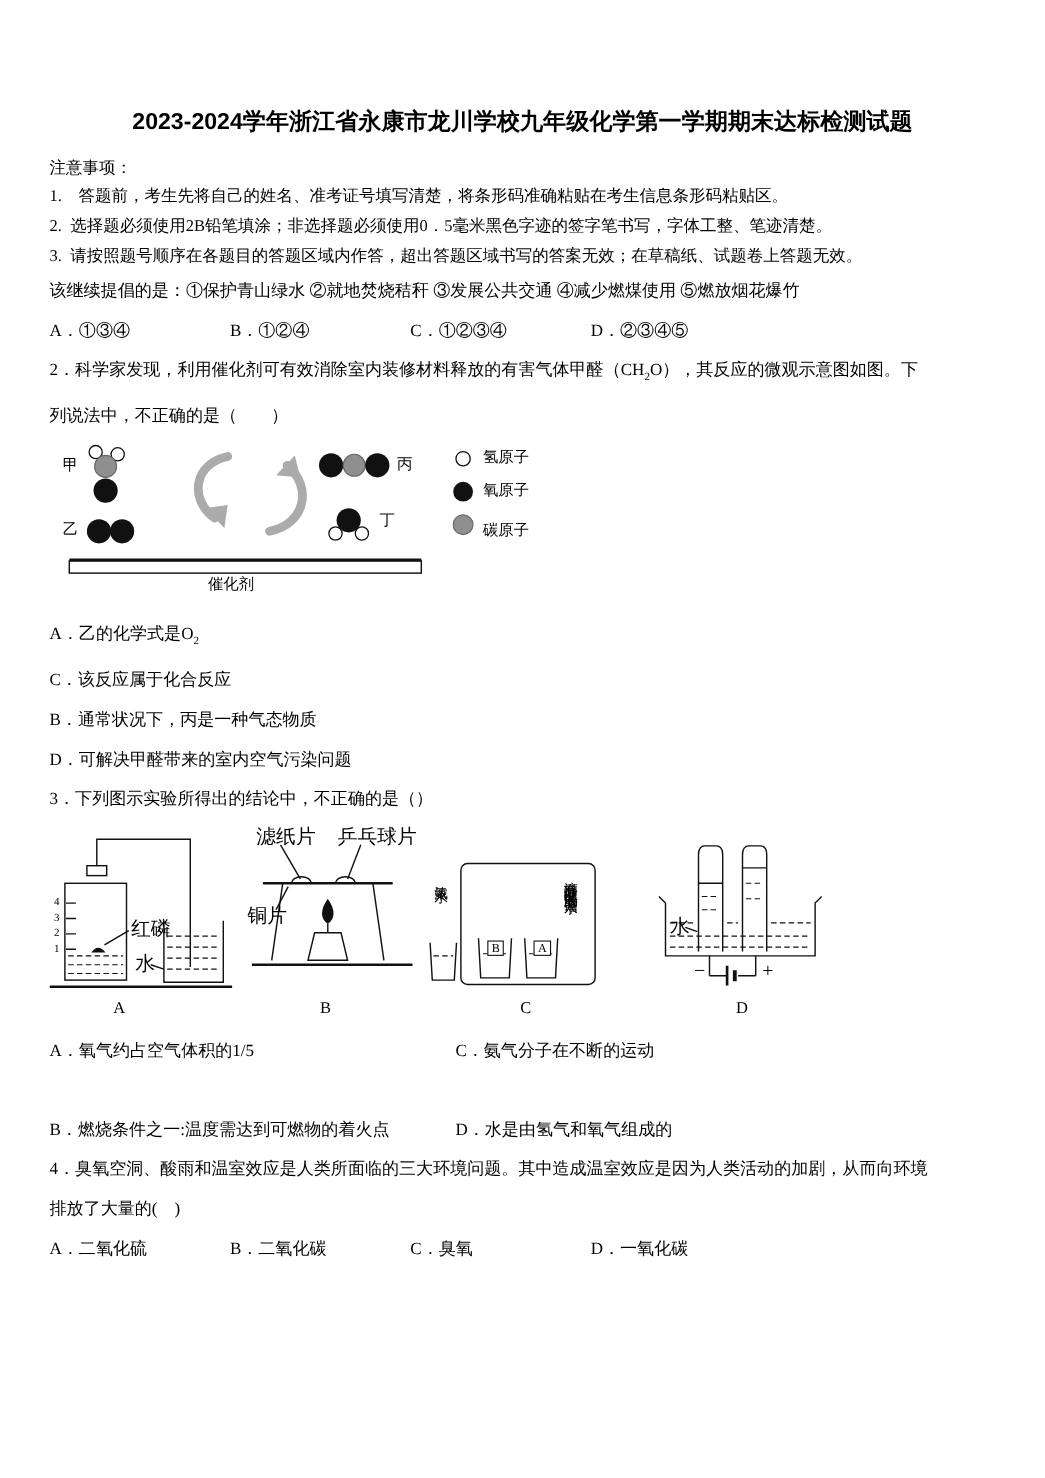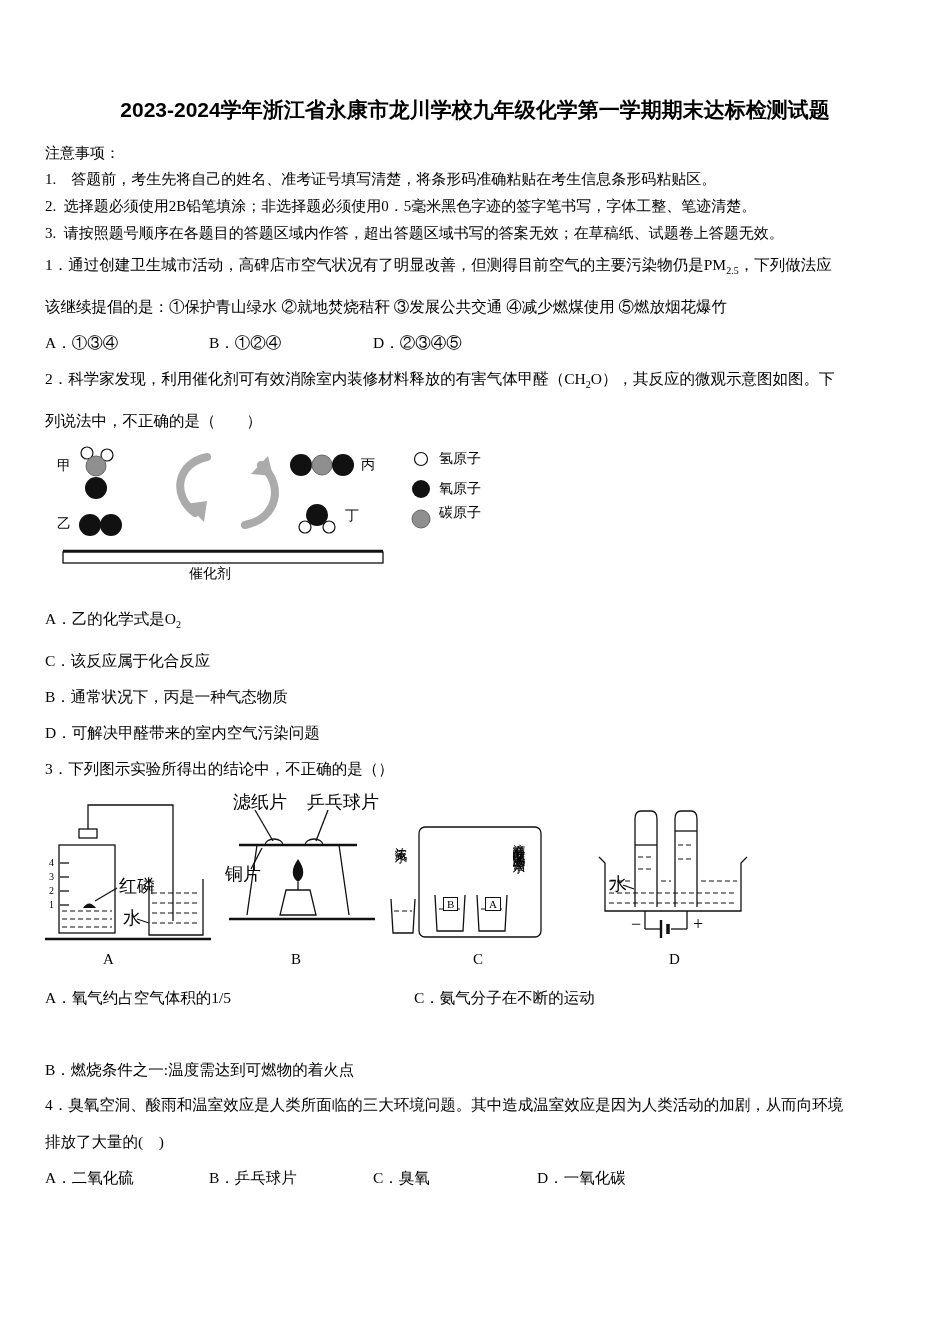--- a/index.html
+++ b/index.html
@@ -55,25 +55,25 @@
 
   <div class="notice">
     <div class="notice-heading">注意事项：</div>
     <div class="notice-item">1.    答题前，考生先将自己的姓名、准考证号填写清楚，将条形码准确粘贴在考生信息条形码粘贴区。</div>
     <div class="notice-item">2.  选择题必须使用2B铅笔填涂；非选择题必须使用0．5毫米黑色字迹的签字笔书写，字体工整、笔迹清楚。</div>
     <div class="notice-item">3.  请按照题号顺序在各题目的答题区域内作答，超出答题区域书写的答案无效；在草稿纸、试题卷上答题无效。</div>
   </div>
 
 
   <div class="question">
-    <div class="qtext"><span>1．通过创建卫生城市活动，高碑店市空气状况有了明显改善，但测得目前空气的主要污染物仍是PM</span><sub>2.5</sub><span>，下列做法应</span></div>
     <div class="qtext">该继续提倡的是：①保护青山绿水 ②就地焚烧秸秆 ③发展公共交通 ④减少燃煤使用 ⑤燃放烟花爆竹</div>
     <div class="options-4">
       <span>A．①③④</span>
       <span>B．①②④</span>
+      <span>C．①②③④</span>
       <span>D．②③④⑤</span>
     </div>
   </div>
 
   <div class="question">
     <div class="qtext"><span>2．科学家发现，利用催化剂可有效消除室内装修材料释放的有害气体甲醛（CH</span><sub>2</sub><span>O），其反应的微观示意图如图。下</span></div>
     <div class="qtext">列说法中，不正确的是（　　）</div>
 
     <div class="figure q2-figure">
       <svg class="dsvg" width="640" height="152" viewBox="0 0 640 152">
@@ -125,21 +125,21 @@
           <circle cx="372" cy="76" r="9" class="atom-c"></circle>
         </g>
       </svg>
       <span class="dlabel" style="left:8px;top:16px;font-size:14px">甲</span>
       <span class="dlabel" style="left:8px;top:74px;font-size:14px">乙</span>
       <span class="dlabel" style="left:312px;top:15px;font-size:14px">丙</span>
       <span class="dlabel" style="left:296px;top:66px;font-size:14px">丁</span>
       <span class="dlabel" style="left:140px;top:124px;font-size:14px">催化剂</span>
       <span class="dlabel" style="left:390px;top:9px;font-size:14px">氢原子</span>
       <span class="dlabel" style="left:390px;top:39px;font-size:14px">氧原子</span>
-      <span class="dlabel" style="left:390px;top:63px;font-size:14px">碳原子</span>
+      <span class="dlabel" style="left:390px;top:75px;font-size:14px">碳原子</span>
     </div>
 
     <div class="opt-line"><span>A．乙的化学式是O</span><sub>2</sub></div>
     <div class="opt-line">C．该反应属于化合反应</div>
     <div class="opt-line">B．通常状况下，丙是一种气态物质</div>
     <div class="opt-line">D．可解决甲醛带来的室内空气污染问题</div>
   </div>
 
   <div class="question">
     <div class="qtext">3．下列图示实验所得出的结论中，不正确的是（）</div>
@@ -243,27 +243,28 @@
         <span class="dlabel" style="left:42px;top:124px">−</span>
         <span class="dlabel" style="left:104px;top:124px">+</span>
         <span class="panel-letter" style="left:80px">D</span>
       </div>
     </div>
 
     <div class="q3-opts">
       <span>A．氧气约占空气体积的1/5</span>
       <span>C．氨气分子在不断的运动</span>
       <span>B．燃烧条件之一:温度需达到可燃物的着火点</span>
+      <span>D．水是由氢气和氧气组成的</span>
     </div>
   </div>
 
   <div class="question">
     <div class="qtext" style="line-height:37px">4．臭氧空洞、酸雨和温室效应是人类所面临的三大环境问题。其中造成温室效应是因为人类活动的加剧，从而向环境</div>
     <div class="qtext" style="line-height:37px">排放了大量的(　)</div>
     <div class="options-4">
       <span>A．二氧化硫</span>
-      <span>B．乒乓球片</span>
+      <span>B．二氧化碳</span>
       <span>C．臭氧</span>
       <span>D．一氧化碳</span>
     </div>
   </div>
 
 </div>
 
 </body></html>

